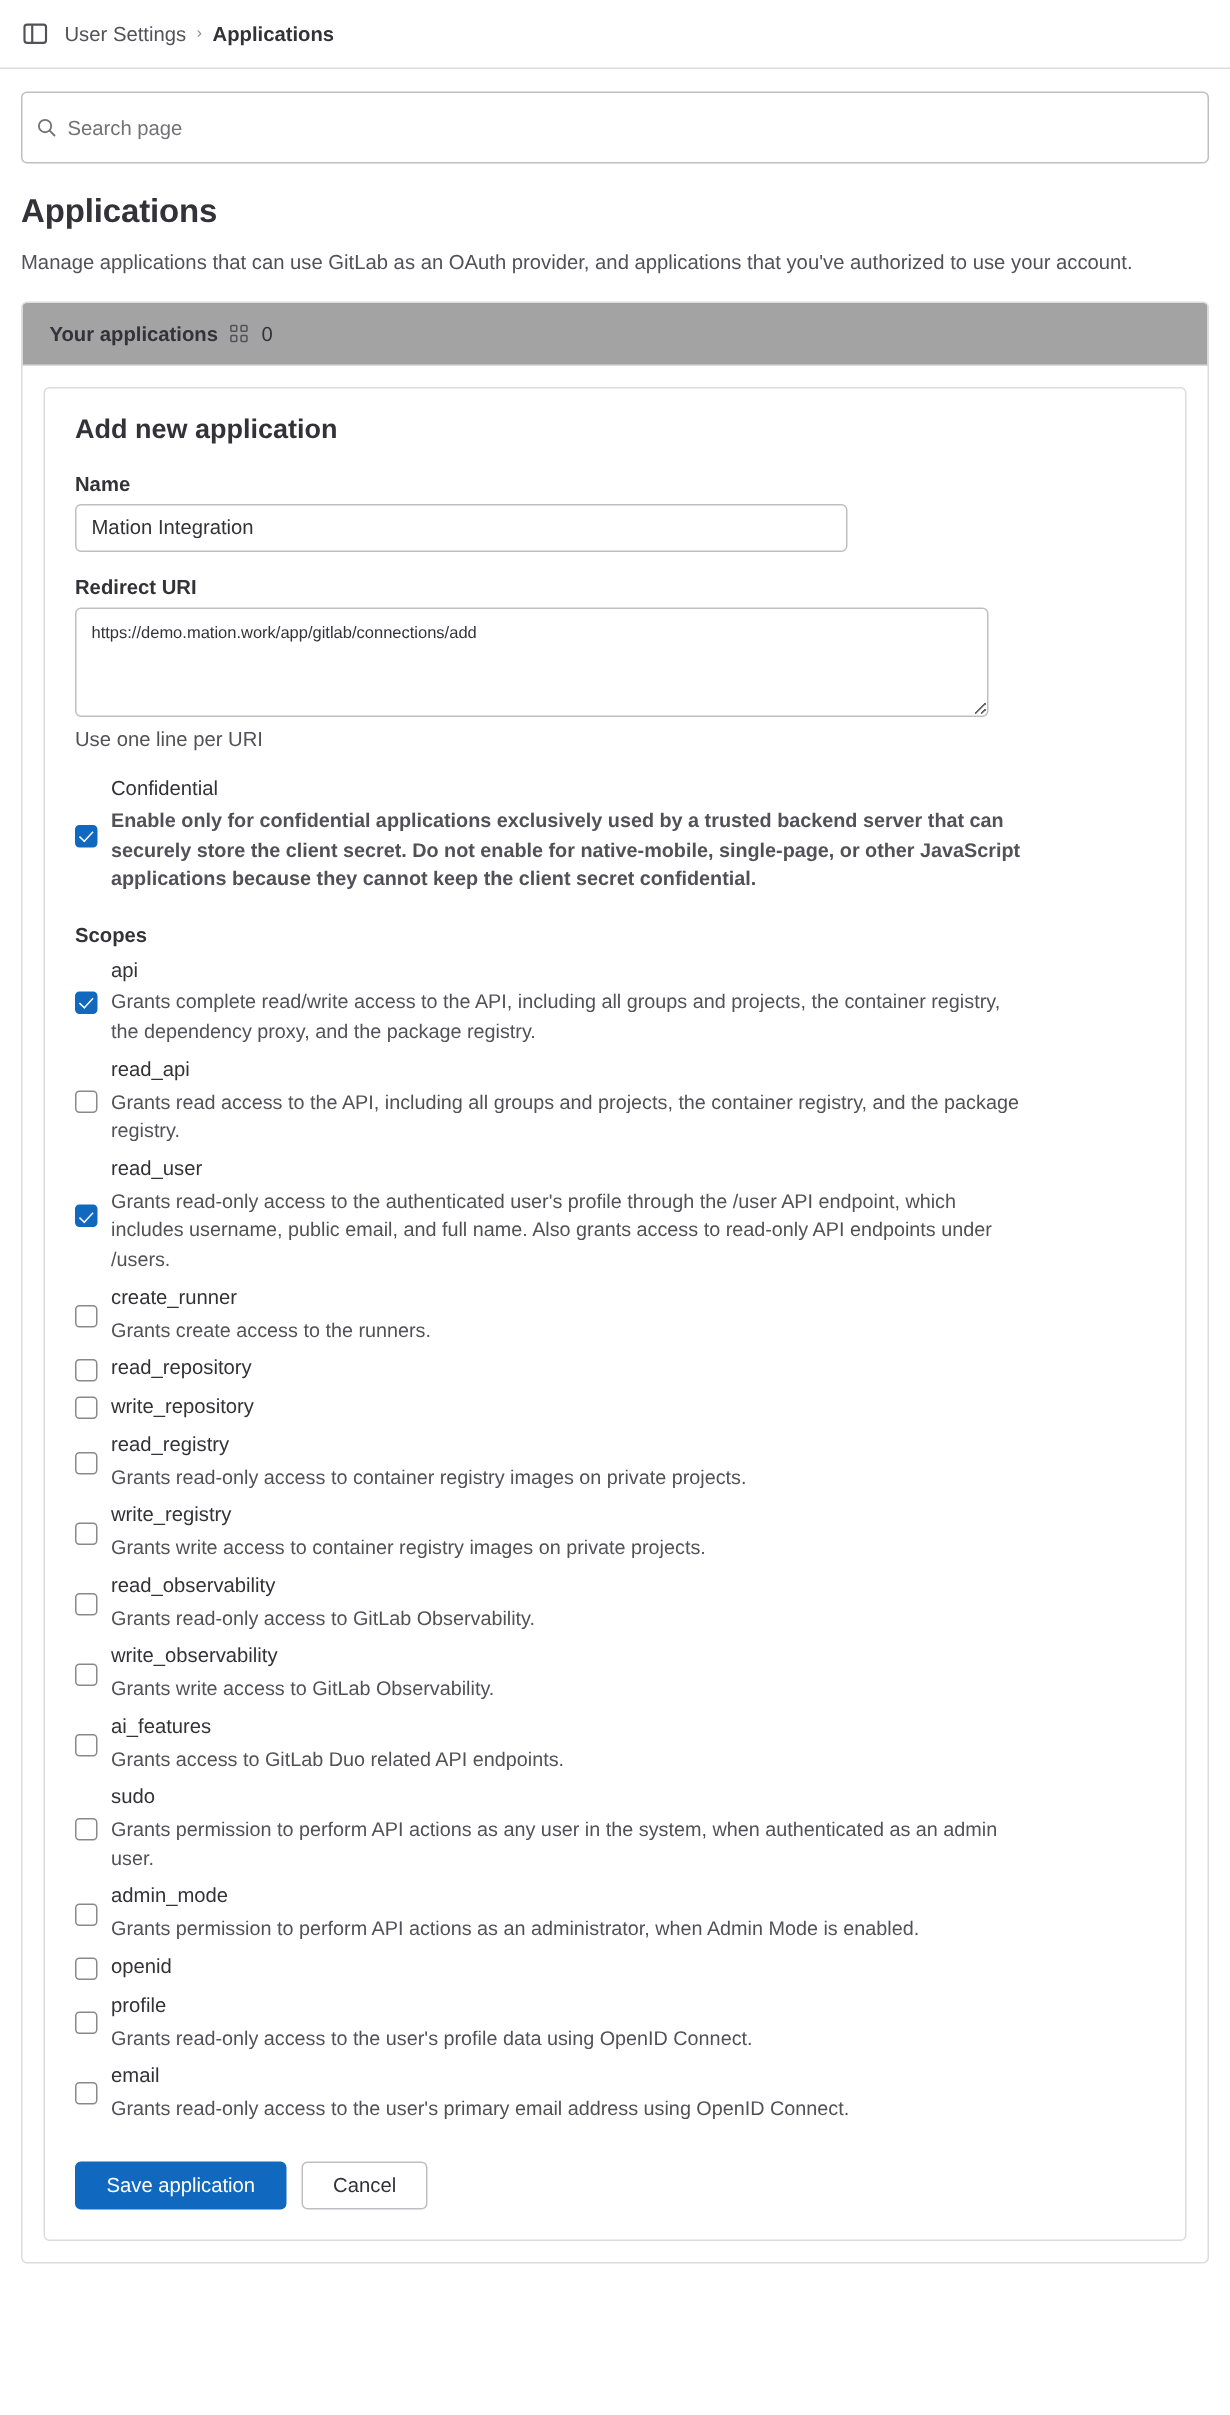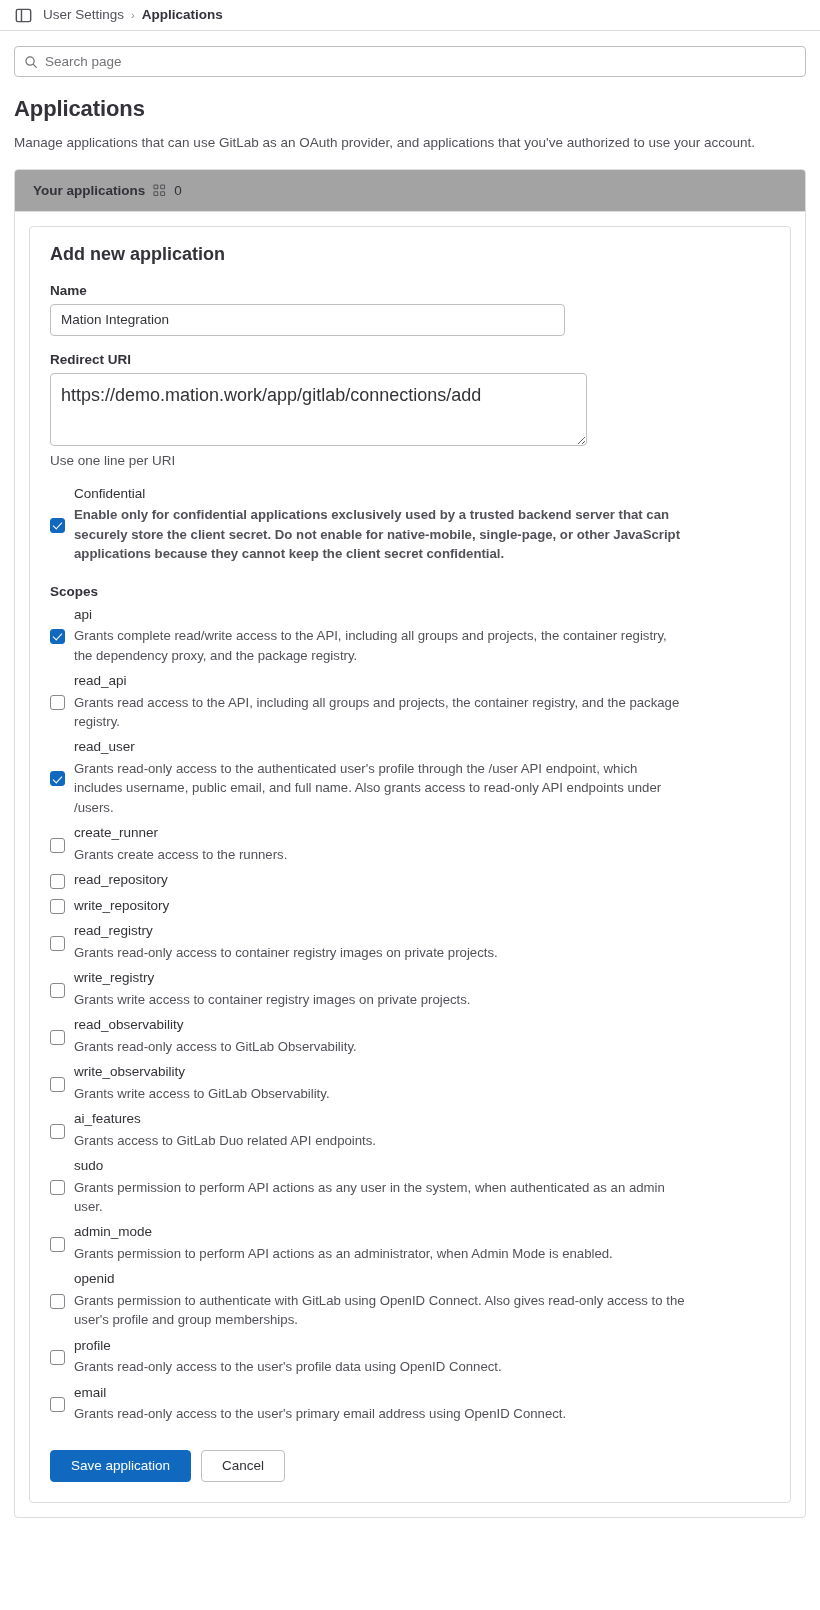--- a/index.html
+++ b/index.html
@@ -11,21 +11,21 @@
     color: #333238;
     -webkit-font-smoothing: antialiased;
   }
   body {
     width: 820px;
     min-height: 1610px;
   }
 
   
   .topbar {
-    height: 31px;
+    height: 46px;
     display: flex;
     align-items: center;
     padding: 0 14px;
     border-bottom: 1px solid #dcdcde;
     background: #fff;
     gap: 10px;
   }
   .sidebar-toggle {
     width: 19px;
     height: 19px;
@@ -57,21 +57,21 @@
     color: #333238;
     font-weight: 700;
   }
 
   
   .search-wrap {
     padding: 15px 14px 0 14px;
   }
   .search-box {
     position: relative;
-    height: 31px;
+    height: 48px;
     border: 1px solid #bfbfc3;
     border-radius: 4px;
     background: #fff;
     display: flex;
     align-items: center;
     padding: 0 9px;
     gap: 7px;
   }
   .search-box svg { flex: 0 0 auto; display:block; }
   .search-box input {
@@ -165,28 +165,28 @@
     padding: 0 10px;
     font-family: "Liberation Sans", sans-serif;
     font-size: 13.5px;
     color: #333238;
     outline: none;
     background: #fff;
     display: block;
   }
   .field-block { margin-bottom: 16px; }
   .textarea-input {
-    width: 537px;
+    width: 609px;
     max-width: 100%;
     height: 73px;
     border: 1px solid #bfbfc3;
     border-radius: 4px;
     padding: 8px 10px;
     font-family: "Liberation Sans", sans-serif;
-    font-size: 18px;
+    font-size: 11px;
     line-height: 1.5;
     color: #333238;
     outline: none;
     resize: vertical;
     display: block;
     background: #fff;
   }
   .help-text {
     font-size: 13.5px;
     color: #535158;
@@ -446,21 +446,20 @@
               <span class="cbox"></span>
               <span class="check-texts">
                 <span class="check-label">admin_mode</span>
                 <span class="check-desc">Grants permission to perform API actions as an administrator, when Admin Mode is enabled.</span>
               </span>
             </div>
             <div class="check-row">
               <span class="cbox"></span>
               <span class="check-texts">
                 <span class="check-label">openid</span>
-                <span class="check-desc">Grants permission to authenticate with GitLab using OpenID Connect. Also gives read-only access to the user's profile and group memberships.</span>
               </span>
             </div>
             <div class="check-row">
               <span class="cbox"></span>
               <span class="check-texts">
                 <span class="check-label">profile</span>
                 <span class="check-desc">Grants read-only access to the user's profile data using OpenID Connect.</span>
               </span>
             </div>
             <div class="check-row">

